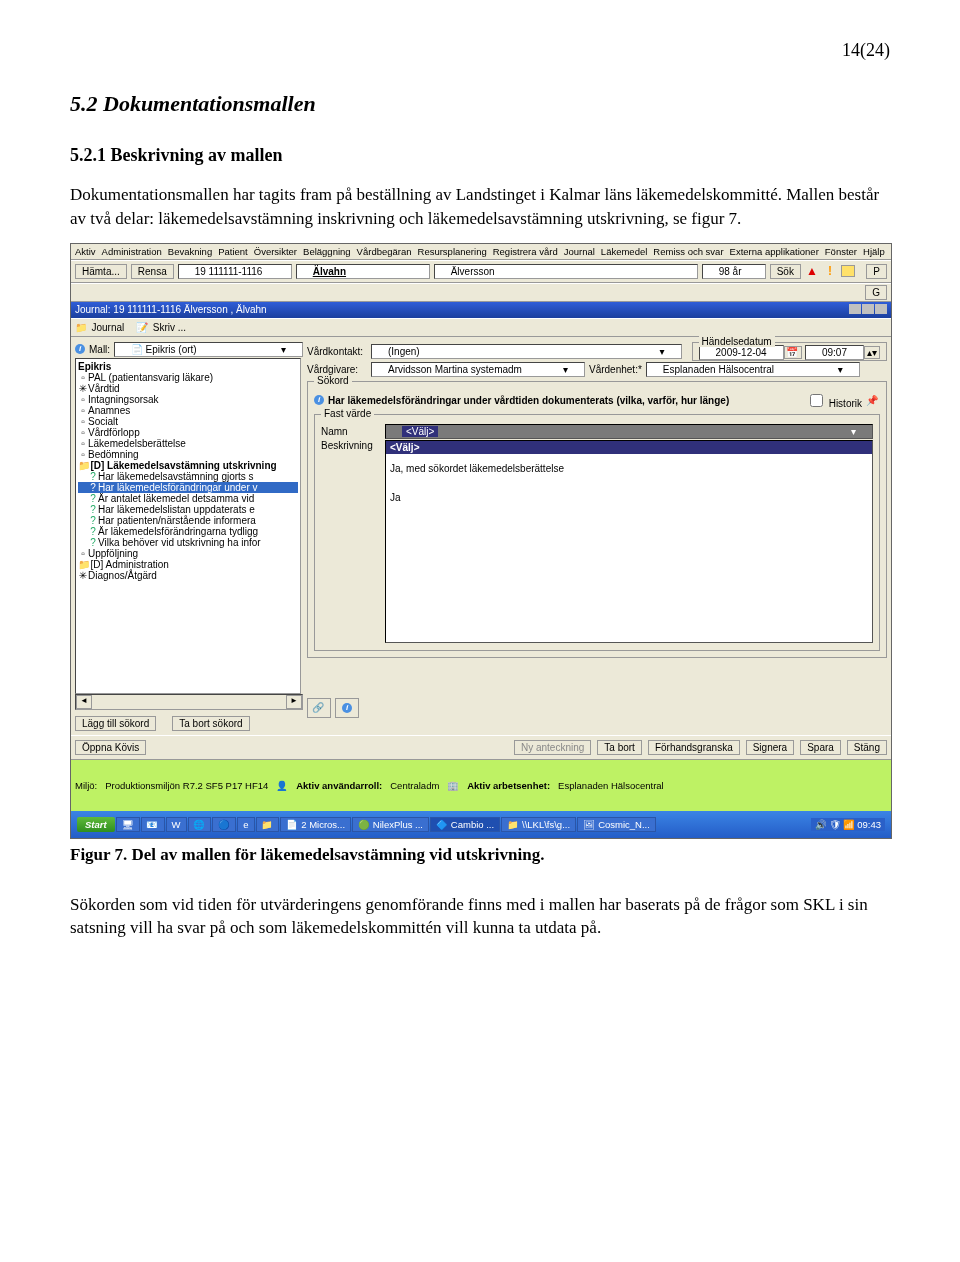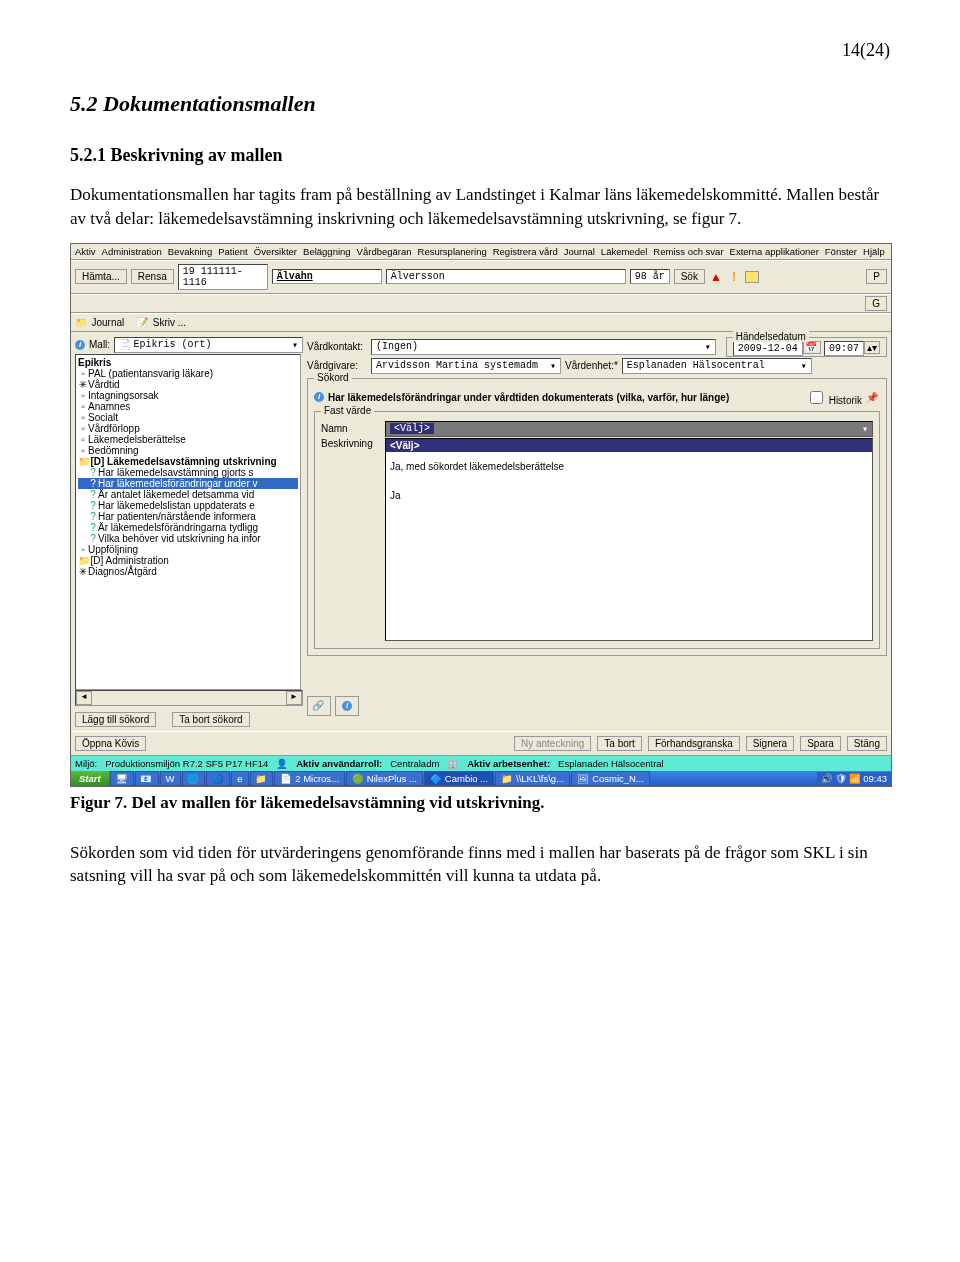--- a/index.html
+++ b/index.html
@@ -7,42 +7,42 @@
   h2 { font-style:italic; font-size:22px; font-weight:bold; margin-bottom:28px;}
   h3 { font-weight:bold; font-size:18px; margin-bottom:16px;}
   p { font-size:17px; line-height:1.4; margin-bottom:12px;}
   .screenshot { width:820px; background:#ece9d8; font-family:Tahoma,Arial,sans-serif; font-size:10px; border:1px solid #666; margin-top:6px; margin-bottom:6px;}
   .tb { background:linear-gradient(#2f5dd8,#1b3f9e); color:#fff; font-size:10px; padding:2px 4px; display:flex; align-items:center; justify-content:space-between;}
   .tb .winbtns span{display:inline-block;width:12px;height:10px;background:#c0c0c0;margin-left:1px;}
   .menubar{background:#ece9d8;border-bottom:1px solid #999;padding:2px 4px;font-size:9.5px;display:flex;gap:6px;}
   .menubar span{cursor:default;}
   .toolbar{background:#ece9d8;padding:3px 4px;display:flex;gap:4px;align-items:center;border-top:1px solid #fff;border-bottom:1px solid #999;}
   .btn{background:#ece9d8;border:1px solid #999;padding:1px 6px;font-size:10px;}
-  .input{background:#fff;border:1px inset #999;padding:1px 4px;font-size:10px;font-family:Liberation Mono, monospace;}
+  .input{background:#fff;border:1px inset #999;padding:1px 16px;font-size:10px;}
   .icon-w{width:14px;height:14px;display:inline-flex;align-items:center;justify-content:center;}
   .red-tri{color:#d00;font-size:12px;}
   .orange-ex{color:#f90;font-size:12px;font-weight:bold;}
   .yellow-sq{width:12px;height:10px;background:#ffe169;border:1px solid #999;}
   .row{display:flex;}
   .tree{width:220px;background:#fff;border:1px inset #999;height:330px;overflow:hidden;font-size:10px;padding:2px;}
   .tree .ti{white-space:nowrap;}
   .tree .ico{display:inline-block;width:10px;text-align:center;}
   .tree .q{color:#2a6;}
   .main{flex:1;padding-left:4px;}
   .field-row{display:flex;align-items:center;gap:4px;margin:1px 0;font-size:10px;}
   .group{border:1px solid #999;margin-top:4px;position:relative;padding:8px 6px 6px;}
   .group-title{position:absolute;top:-7px;left:6px;background:#ece9d8;padding:0 3px;font-size:10px;}
   .dark{background:#7a7a7a;border:1px inset #555;color:#fff;font-size:10px;}
   .dark .head{background:#30307a;color:#fff;padding:1px 4px;font-weight:bold;}
   .dark .opt{padding:9px 4px;background:#fff;color:#000;}
   .dark .white{background:#fff;color:#000;height:130px;}
   .bottom-btns{display:flex;gap:6px;justify-content:flex-start;padding:4px;border-top:1px solid #fff;}
   .bottom-btns .right{margin-left:auto;display:flex;gap:6px;}
-  .statusbar{background:#5eead4;border-top:1px solid #999;padding:2px 4px;font-size:9.5px;display:flex;gap:8px;align-items:center;}
-  .taskbar{background:linear-gradient(#3b84e5,#245dc7);padding:0;display:flex;gap:1px;align-items:center;font-size:9.5px;color:#fff;}
+  .statusbar{background:#bef264;border-top:1px solid #999;padding:20px 4px;font-size:9.5px;display:flex;gap:8px;align-items:center;}
+  .taskbar{background:linear-gradient(#3b84e5,#245dc7);padding:6px;display:flex;gap:1px;align-items:center;font-size:9.5px;color:#fff;}
   .task{background:#3a6fd0;border:1px solid #2a55a8;padding:1px 5px;display:flex;align-items:center;gap:3px;}
   .task.active{background:#1f4fb0;}
   .start{background:linear-gradient(#5fba3a,#2f8f1f);padding:2px 8px;font-weight:bold;border-radius:2px;font-style:italic;}
   .tray{margin-left:auto;display:flex;gap:2px;align-items:center;background:#2a60c8;padding:1px 4px;}
   .caption{font-weight:bold;font-size:17px;margin-top:6px;margin-bottom:28px;}
   .scroll-h{height:14px;background:#ece9d8;border:1px inset #999;display:flex;}
   .scroll-h .arrow{width:14px;background:#ece9d8;border:1px solid #999;text-align:center;font-size:8px;}
   .scroll-h .track{flex:1;}
   .smbtn{width:22px;height:18px;background:#ece9d8;border:1px solid #999;display:inline-flex;align-items:center;justify-content:center;}
   .blue-dot{display:inline-block;width:10px;height:10px;border-radius:50%;background:#4a90e2;color:#fff;font-size:8px;text-align:center;line-height:10px;font-style:italic;font-weight:bold;}
@@ -88,20 +88,24 @@
     <span class="icon-w orange-ex">!</span>
     <span class="icon-w">
         <span class="yellow-sq"></span>
       </span>
     <span style="margin-left:auto" class="btn">P</span>
   </div>
   <div class="toolbar" style="justify-content:flex-end;padding:1px 4px">
     <span class="btn">G</span>
   </div>
 
+  <div class="tb">
+    <span>Journal: 19 111111-1116 Älversson , Älvahn</span>
+    <span class="winbtns"><span></span><span></span><span></span></span>
+  </div>
   <div class="toolbar">
     <span style="color:#a60">📁</span>
     <span>Journal</span>
     <span style="margin-left:8px">📝</span>
     <span>Skriv ...</span>
   </div>
 
   <div class="row" style="padding:4px">
 
     <div style="width:228px">

